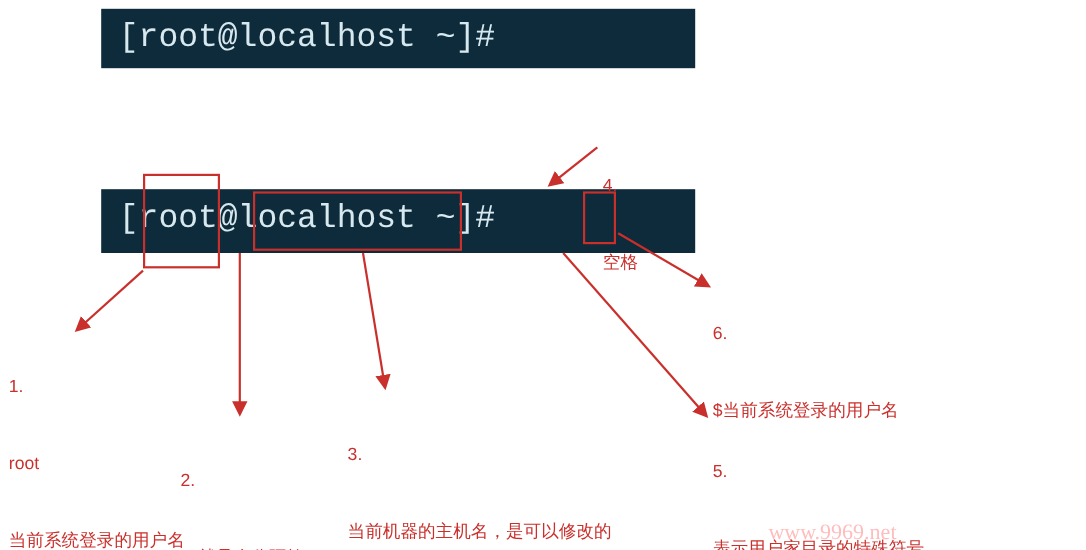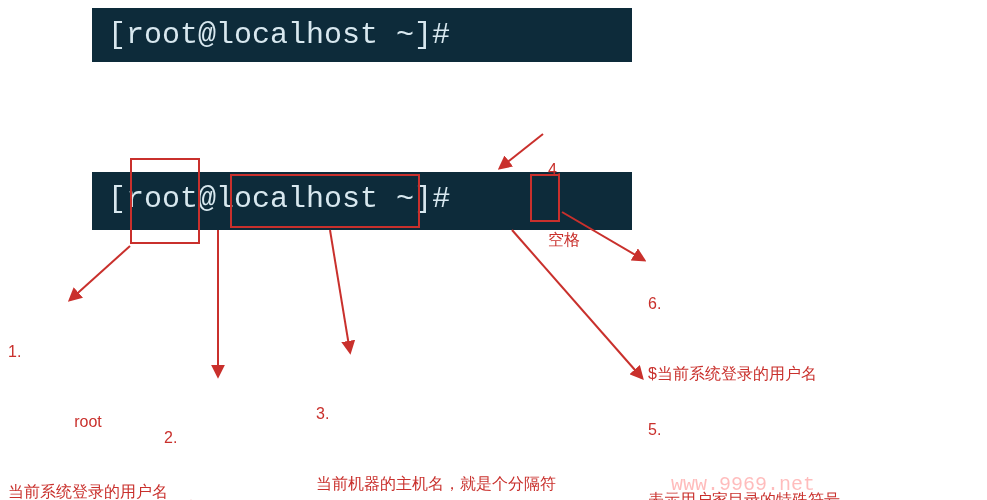--- a/index.html
+++ b/index.html
@@ -30,36 +30,36 @@
     .box-hash { left: 530px; top: 174px; width: 30px; height: 48px; }
 
     .ann {
       position: absolute;
       font-size: 16px;
       line-height: 1.45;
       color: #c9302c;
       white-space: pre;
     }
     .ann .num { display: block; }
-    .ann .txt { display: block; text-align: center; }
+    .ann .txt { display: block; }
 
     .a1 { left: 8px;   top: 294px; }
     .a2 { left: 164px; top: 380px; }
     .a3 { left: 316px; top: 356px; }
     .a4 { left: 548px; top: 112px; }
     .a5 { left: 648px; top: 372px; }
     .a6 { left: 648px; top: 246px; }
 
     .wm {
       position: absolute;
       right: 10px;
       bottom: 4px;
       font-size: 20px;
       opacity: 0.4;
-      font-family: Liberation Mono, monospace;
+      font-family: Liberation Serif, serif;
       text-align: center;
     }
 
     svg.arrows {
       position: absolute;
       left: 0; top: 0;
       width: 987px; height: 500px;
       pointer-events: none;
     }
   </style>
@@ -101,21 +101,21 @@
     <span class="txt">当前系统登录的用户名</span>
   </div>
 
   <div class="ann a2">
     <span class="num">2.</span>
     <span class="txt">@就是个分隔符</span>
   </div>
 
   <div class="ann a3">
     <span class="num">3.</span>
-    <span class="txt">当前机器的主机名，就是个分隔符</span>
+    <span class="txt">当前机器的主机名，是可以修改的</span>
     
     
     
   </div>
 
   <div class="ann a4">
     <span class="num">4.</span>
     <span class="txt">空格</span>
   </div>
 

